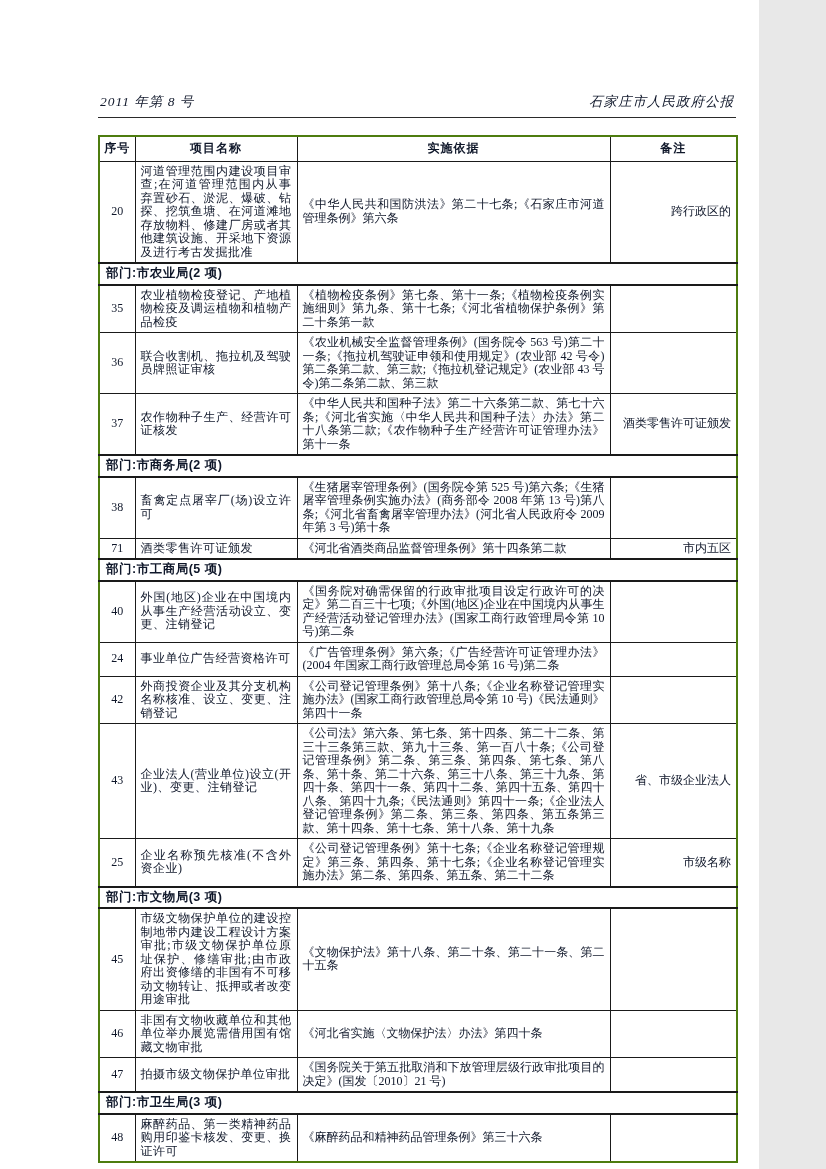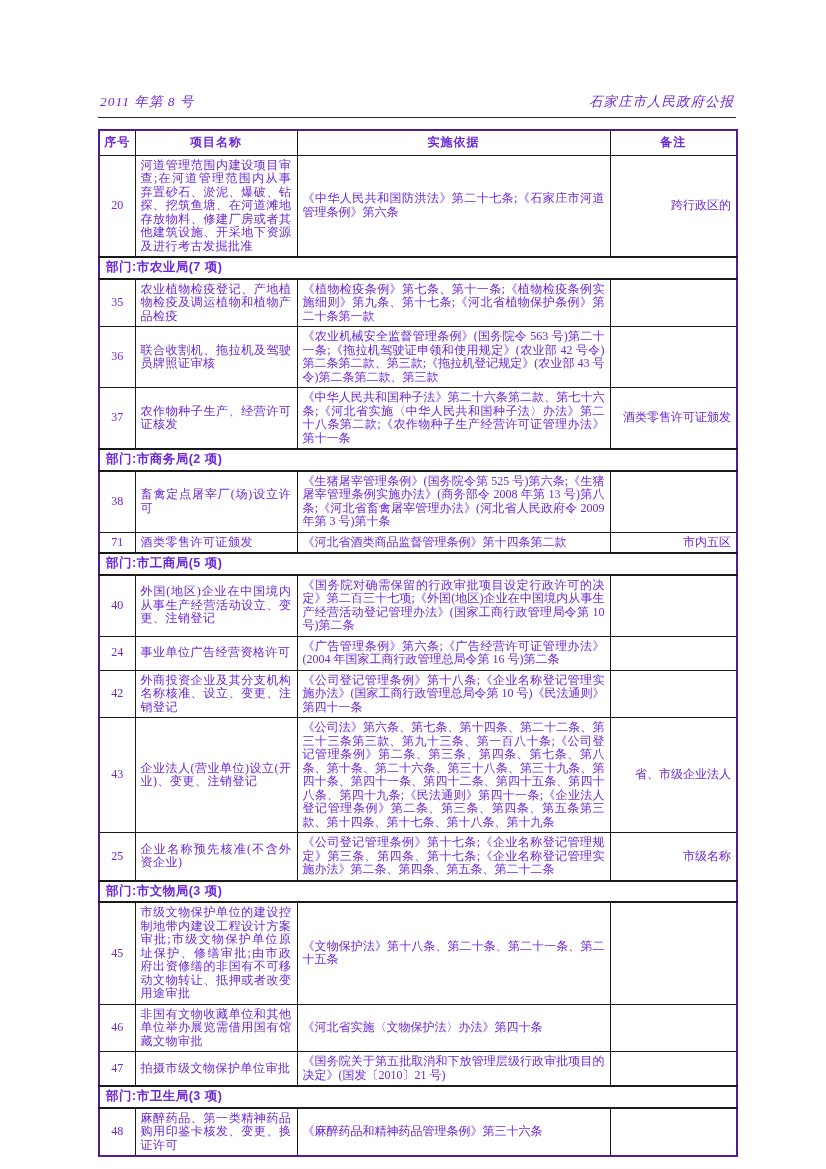--- a/index.html
+++ b/index.html
@@ -1,47 +1,47 @@
 <!DOCTYPE html>
 <html><head>
 <meta charset="utf-8">
 <style>
   * { margin: 0; padding: 0; box-sizing: border-box; }
   html, body { background: #e8e8e8; }
   .page {
     position: relative;
-    width: 826px;
+    width: 759px;
     height: 1169px;
     background: #ffffff;
     font-family: "Liberation Serif", "DejaVu Serif", serif;
-    color: #6d28d9;
+    color: #0f172a;
     overflow: hidden;
   }
   .content {
     position: absolute;
     left: 98px;
     top: 93px;
     width: 638px;
   }
   .page-header {
     display: flex;
     justify-content: space-between;
     align-items: flex-end;
     font-size: 13.5px;
     font-style: italic;
     padding: 0 2px 6px 2px;
     border-bottom: 1.8px solid #2a2a2a;
     letter-spacing: 1px;
   }
   .gazette-table {
-    margin-top: 11px;
+    margin-top: 17px;
     width: 638px;
     border-collapse: collapse;
     table-layout: fixed;
-    border: 2px solid #4c1d95;
+    border: 2px solid #4d7c0f;
   }
   .gazette-table col.c-no    { width: 36px;  }
   .gazette-table col.c-name  { width: 162px; }
   .gazette-table col.c-basis { width: 313px; }
   .gazette-table col.c-note  { width: 127px; }
   .gazette-table th, .gazette-table td {
     border: 1px solid #1a1a1a;
     font-size: 12px;
     line-height: 13.5px;
     vertical-align: middle;
@@ -101,21 +101,21 @@
         </tr>
       </thead>
       <tbody>
           <tr>
             <td class="cell-no">20</td>
             <td class="cell-name">河道管理范围内建设项目审查;在河道管理范围内从事弃置砂石、淤泥、爆破、钻探、挖筑鱼塘、在河道滩地存放物料、修建厂房或者其他建筑设施、开采地下资源及进行考古发掘批准</td>
             <td class="cell-basis">《中华人民共和国防洪法》第二十七条;《石家庄市河道管理条例》第六条</td>
             <td class="cell-note">跨行政区的</td>
           </tr>
           <tr class="section-row">
-            <td colspan="4">部门:市农业局(7 项)</td>
+            <td colspan="4">部门:市农业局(2 项)</td>
           </tr>
           <tr>
             <td class="cell-no">35</td>
             <td class="cell-name">农业植物检疫登记、产地植物检疫及调运植物和植物产品检疫</td>
             <td class="cell-basis">《植物检疫条例》第七条、第十一条;《植物检疫条例实施细则》第九条、第十七条;《河北省植物保护条例》第二十条第一款</td>
             <td class="cell-note"></td>
           </tr>
           <tr>
             <td class="cell-no">36</td>
             <td class="cell-name">联合收割机、拖拉机及驾驶员牌照证审核</td>

